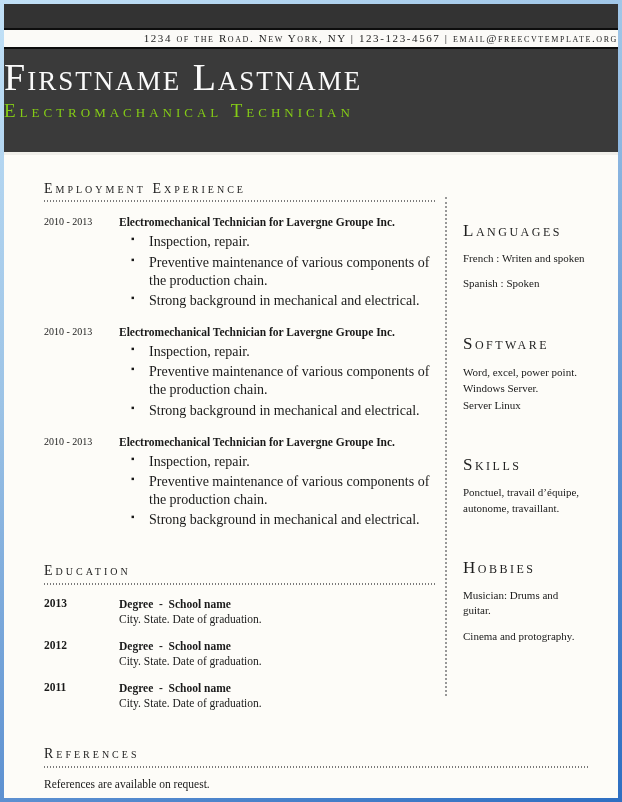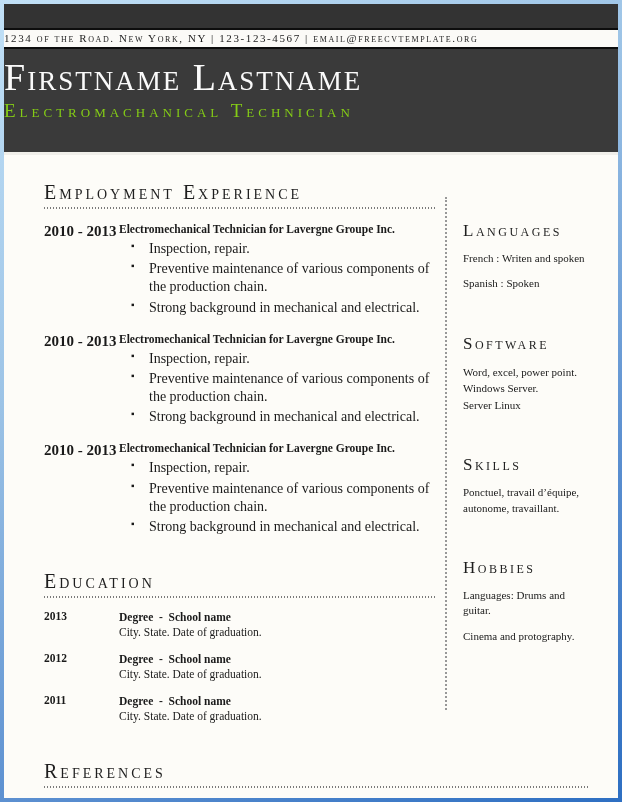--- a/index.html
+++ b/index.html
@@ -16,21 +16,21 @@
     overflow:hidden;
     display:flex; flex-direction:column;
   }
   
   .header { flex:0 0 148px; background:#3a3a3a; }
   .top-band { height:24px; background:#333333; }
   .contact-strip {
     background:#fbfaf7;
     border-top:2px solid #0d0d0d;
     border-bottom:2px solid #0d0d0d;
-    text-align:left;
+    text-align:right;
     padding:2px 0 3px 0;
     font-size:11px;
     font-variant:small-caps;
     letter-spacing:1.6px;
     color:#1c1c1c;
   }
   .name-block { text-align:left; padding-top:7px; }
   .name-block h1 {
     margin:0;
     font-weight:400;
@@ -61,34 +61,34 @@
     flex:0 0 2px;
     border-left:2px dotted #989898;
     margin:16px 0 14px 9px;
   }
   .right-col { flex:1; padding:28px 0 0 16px; }
 
   .sec-h {
     margin:0;
     font-weight:400;
     font-variant:small-caps;
-    font-size:20px;
+    font-size:14px;
     line-height:1.1;
     letter-spacing:3px;
     color:#1e1e1e;
   }
   .dotted-rule {
     height:2px;
     margin-top:4px;
     background-image:repeating-linear-gradient(90deg,#7a7a7a 0 1px,transparent 1px 3px);
   }
 
   
   .job { display:flex; margin-top:13px; }
-  .job-dates { flex:0 0 75px; font-weight:bold; font-size:15px; padding-top:1px; }
+  .job-dates { flex:0 0 75px; font-weight:normal; font-size:10px; padding-top:1px; }
   .job-main { flex:1; }
   .job-title { font-weight:bold; font-size:11.5px; line-height:1.3; }
   .job-bullets { list-style:none; margin:3px 0 0 0; padding:0 0 0 12px; }
   .job-bullets li {
     position:relative;
     padding-left:18px;
     font-size:14px;
     line-height:1.3;
     margin-bottom:2px;
   }
@@ -229,21 +229,21 @@
           <p class="rc-line">Server Linux</p>
         </section>
 
         <section class="rc-sec">
           <h3 class="rc-h">Skills</h3>
           <p class="rc-p">Ponctuel, travail d’équipe, autonome, travaillant.</p>
         </section>
 
         <section class="rc-sec">
           <h3 class="rc-h">Hobbies</h3>
-          <p class="rc-p">Languages: Drums and guitar.</p>
+          <p class="rc-p">Musician: Drums and guitar.</p>
           <p class="rc-p">Cinema and protography.</p>
         </section>
       </div>
     </div>
 
     <section class="ref-section">
       <h3 class="sec-h">References</h3>
       <div class="dotted-rule"></div>
       <p class="ref-text">References are available on request.</p>
     </section>

